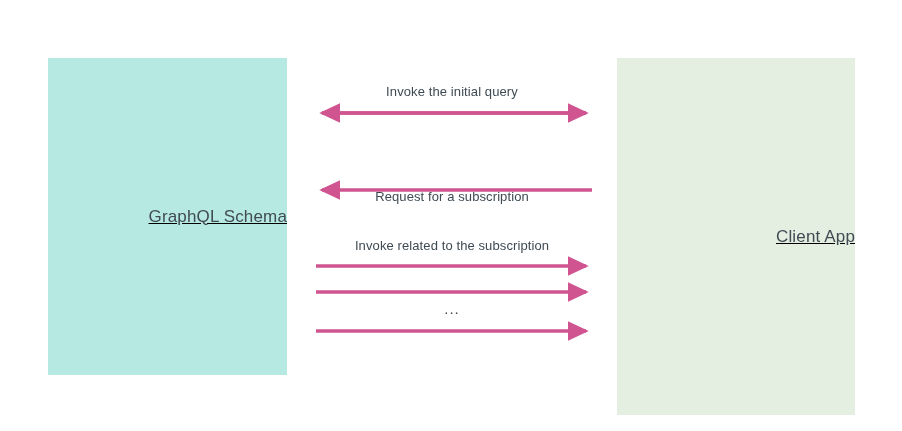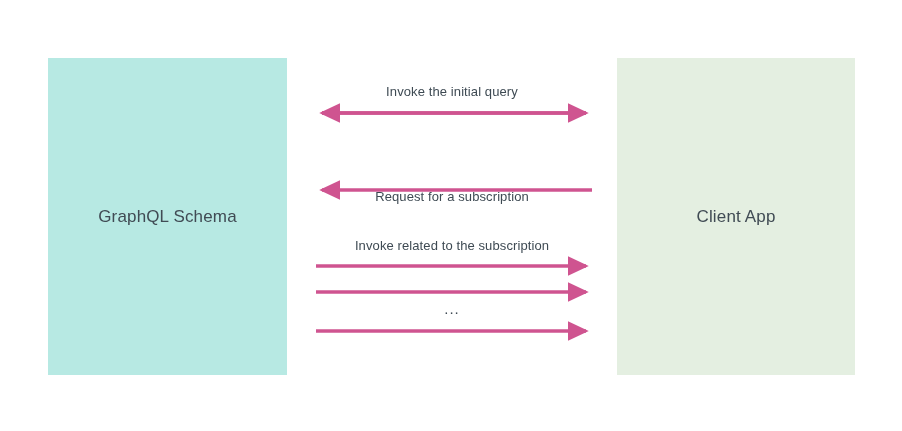--- a/index.html
+++ b/index.html
@@ -18,41 +18,42 @@
     width: 902px;
     height: 431px;
     background: #ffffff;
   }
 
   
   .node {
     position: absolute;
     display: flex;
     align-items: center;
-    justify-content: center;
+    justify-content: flex-end;
     box-sizing: border-box;
+    text-decoration: underline;
   }
   .node-label {
     font-size: 17px;
     color: #404b54;
     letter-spacing: 0.15px;
     white-space: nowrap;
   }
   #node-schema {
     left: 48px;
     top: 58px;
     width: 239px;
     height: 317px;
     background: #b7e9e3;
   }
   #node-client {
     left: 617px;
     top: 58px;
     width: 238px;
-    height: 317px;
+    height: 357px;
     background: #e4efe1;
   }
 
   
   .msg-label {
     position: absolute;
     font-size: 13px;
     color: #3e4a53;
     letter-spacing: 0.1px;
     white-space: nowrap;

